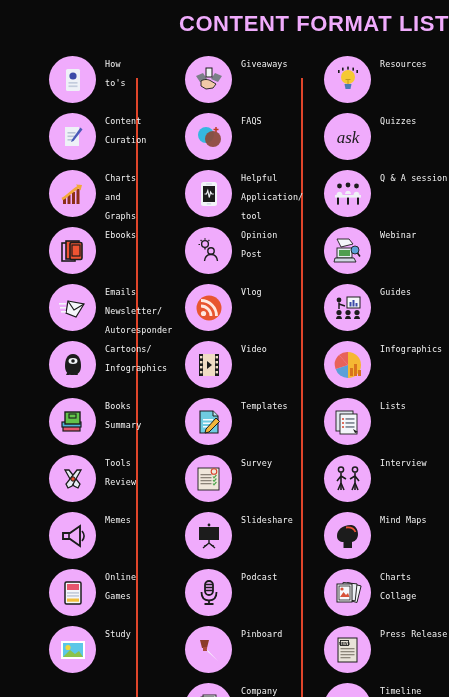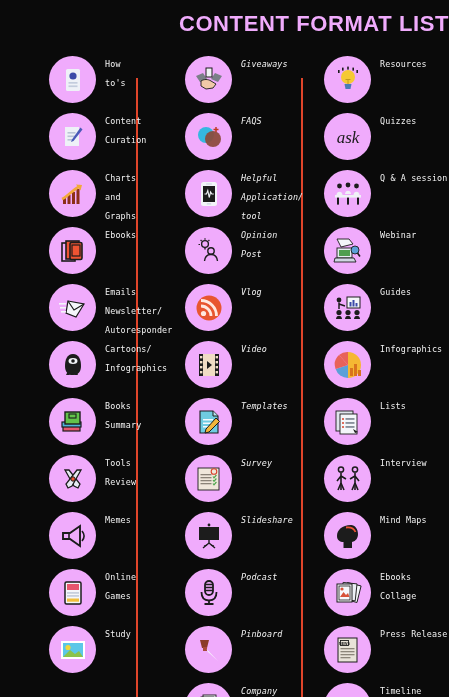--- a/index.html
+++ b/index.html
@@ -44,21 +44,21 @@
   }
   .divider.d1 { left: 136px; }
   .divider.d2 { left: 301px; }
 
   .col {
     position: relative;
     flex: 0 0 auto;
     padding-top: 2px;
   }
   .col.c1 { width: 136px; }
-  .col.c2 { width: 141px; font-style: italic; }
+  .col.c2 { width: 141px; }
   .col.c3 { width: 172px; }
 
   .row {
     position: relative;
     height: 57px;
     display: flex;
     align-items: flex-end;
     margin-left: 40px;
   }
   .col.c1 .row { padding-left: 9px; }
@@ -669,21 +669,21 @@
             <g transform="rotate(6 15 15)">
               <rect x="9" y="5" width="14" height="17" fill="#eceff5" stroke="#1c1c1c" stroke-width="0.9"></rect>
             </g>
             <rect x="4" y="6" width="15" height="18" fill="#f7f8fb" stroke="#1c1c1c" stroke-width="1"></rect>
             <rect x="6" y="8" width="11" height="14" fill="none" stroke="#1c1c1c" stroke-width="0.8"></rect>
             <path d="M7 19 L10.5 14 L13 17 L15 15 L16.5 19 Z" fill="#D8533A"></path>
             <circle cx="9" cy="11" r="1.6" fill="#D8533A"></circle>
           </svg>
         </span>
         <span class="label-wrap">
-          <span class="label">Ebooks Collage</span>
+          <span class="label">Charts Collage</span>
           <span class="accent"></span>
         </span>
       </div>
 
       <div class="row">
         <span class="badge">
           <svg width="30" height="30" viewBox="0 0 30 30">
             <rect x="5" y="3" width="19" height="24" fill="#E8E3D8" stroke="#1c1c1c" stroke-width="1"></rect>
             <rect x="7.5" y="5.5" width="8" height="5" fill="#E8E3D8" stroke="#1c1c1c" stroke-width="0.9"></rect>
             <text x="11.5" y="9.6" text-anchor="middle" font-family="Liberation Sans, sans-serif" font-size="3.6" font-weight="bold" fill="#1c1c1c">NEWS</text>

